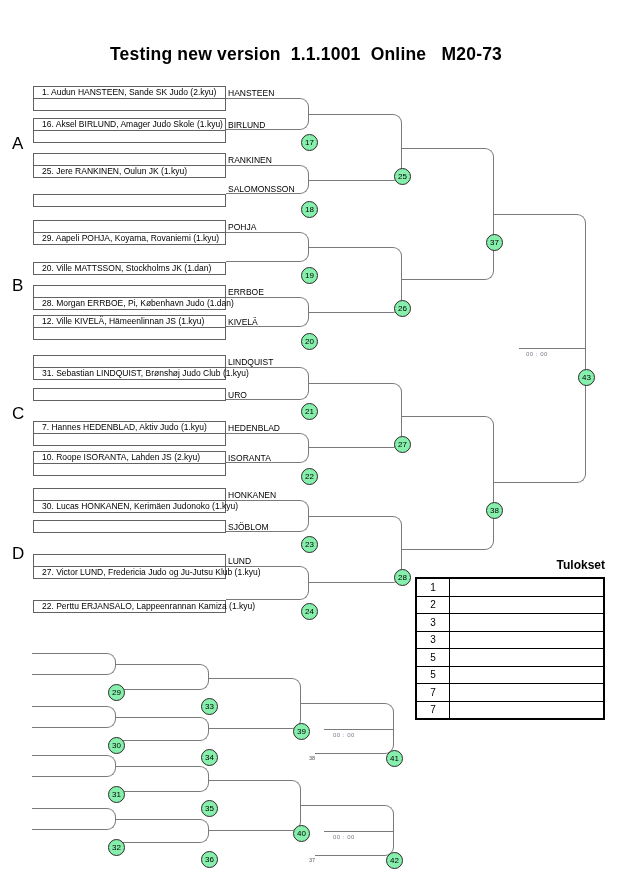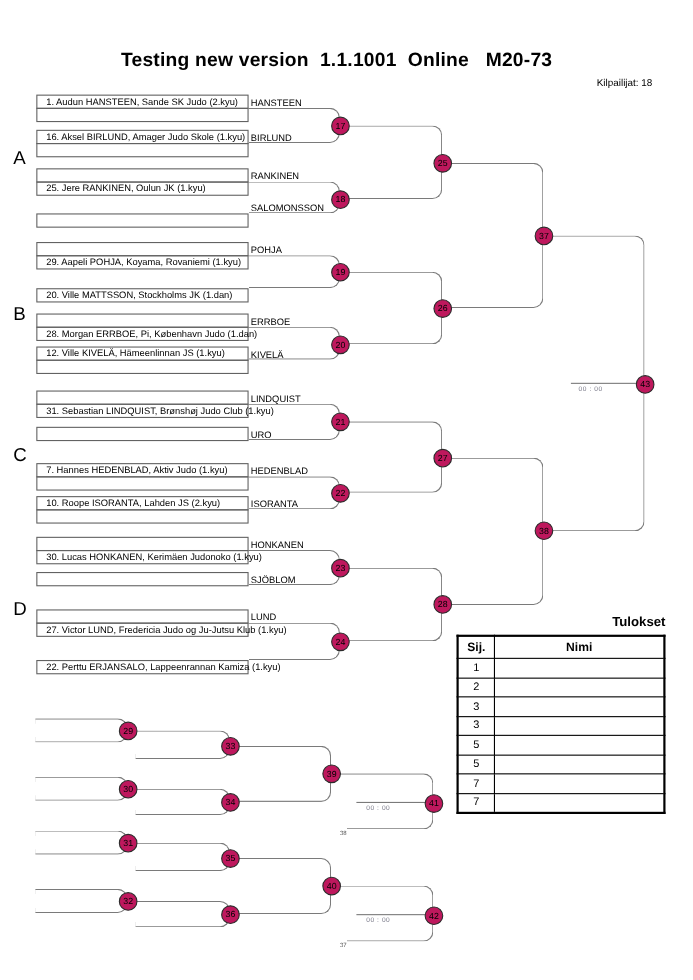--- a/index.html
+++ b/index.html
@@ -10,40 +10,39 @@
   .kilp{position:absolute;top:70px;left:0;width:593px;text-align:right;font-size:9px;}
   .seclab{position:absolute;left:12px;font-size:17px;}
   .slot{position:absolute;width:193px;height:13px;border:1px solid #626262;box-sizing:border-box;
         font-size:8.5px;line-height:11px;padding-left:8px;white-space:nowrap;overflow:visible;background:transparent;}
   .wlab{position:absolute;left:228px;font-size:8.5px;white-space:nowrap;}
   .cd,.cu,.hl{position:absolute;display:block;box-sizing:border-box;}
   .cd{border-top:1.4px solid #7a7a7a;border-right:1.4px solid #7a7a7a;border-top-right-radius:9px;}
   .cu{border-bottom:1.4px solid #7a7a7a;border-right:1.4px solid #7a7a7a;border-bottom-right-radius:9px;}
   .hl{border-top:1.4px solid #7a7a7a;height:0;}
   .mc{position:absolute;width:17px;height:17px;border:1.4px solid #2b2b2b;border-radius:50%;
-      background:#be185d;box-sizing:border-box;z-index:5;display:flex;align-items:center;justify-content:center;
-      font-size:8px;line-height:8px;}
+      background:#86efac;box-sizing:border-box;z-index:5;display:flex;align-items:center;justify-content:center;
+      font-size:8px;line-height:8px;margin-top:28px;}
   .score{position:absolute;font-size:6px;color:#7b7b8a;letter-spacing:.5px;white-space:nowrap;}
   .feedlab{position:absolute;font-size:5.5px;color:#555;}
   .results-title{position:absolute;left:415px;top:558px;width:190px;text-align:right;
                  font-size:12px;font-weight:bold;}
   table.results{position:absolute;left:415px;top:577px;width:190px;border-collapse:collapse;
                 table-layout:fixed;border:2px solid #000;}
   table.results th,table.results td{border:1px solid #000;text-align:center;padding:0;overflow:hidden;}
   table.results th{height:19px;font-size:11px;font-weight:bold;}
   table.results td{height:16.5px;font-size:10px;}
   .colp{width:32px;}
 </style>
 </head>
 <body>
 
 <div class="page">
 
   <div class="title">Testing new version  1.1.1001  Online   M20-73</div>
-  <div class="kilp">Kilpailijat: 18</div>
 
   <div class="seclab" style="top:134px">A</div>
   <div class="seclab" style="top:276px">B</div>
   <div class="seclab" style="top:404px">C</div>
   <div class="seclab" style="top:544px">D</div>
 
   <div class="slot" style="left:33px;top:86px">1. Audun HANSTEEN, Sande SK Judo (2.kyu)</div>
   <div class="slot" style="left:33px;top:98px"></div>
   <div class="slot" style="left:33px;top:118px">16. Aksel BIRLUND, Amager Judo Skole (1.kyu)</div>
   <div class="slot" style="left:33px;top:130px"></div>
@@ -185,24 +184,20 @@
   <div class="mc" style="left:201px;top:772px">35</div>
   <div class="mc" style="left:201px;top:823px">36</div>
   <div class="mc" style="left:293px;top:695px">39</div>
   <div class="mc" style="left:293px;top:797px">40</div>
   <div class="mc" style="left:386px;top:722px">41</div>
   <div class="mc" style="left:386px;top:824px">42</div>
 
   <div class="results-title">Tulokset</div>
   <table class="results">
     <tbody>
-        <tr>
-      <th class="colp">Sij.</th>
-      <th>Nimi</th>
-    </tr>
     <tr>
       <td class="colp">1</td>
       <td></td>
     </tr>
     <tr>
       <td class="colp">2</td>
       <td></td>
     </tr>
     <tr>
       <td class="colp">3</td>

